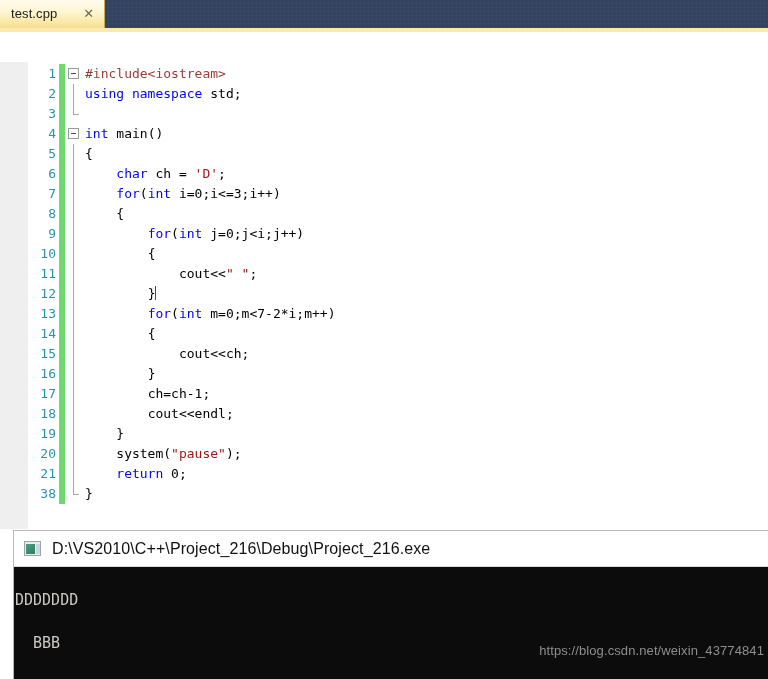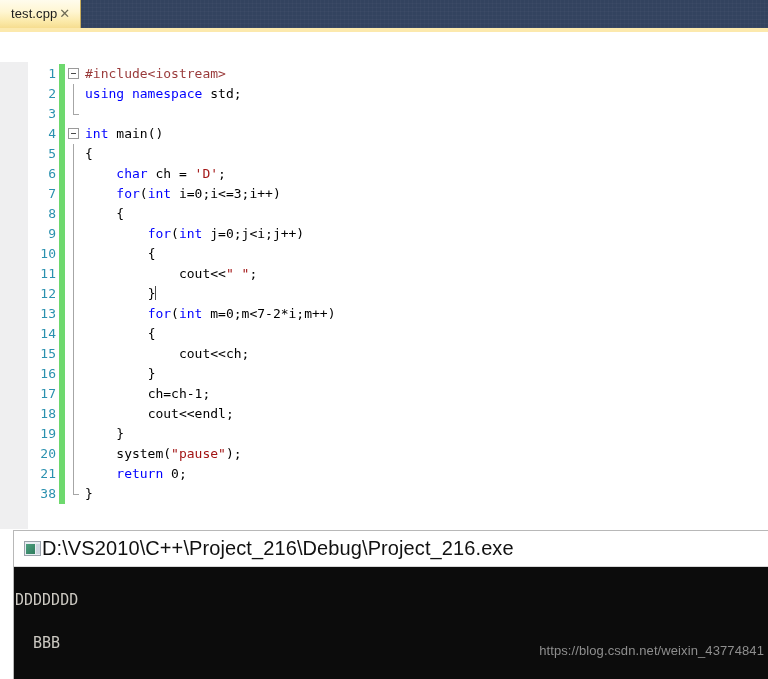--- a/index.html
+++ b/index.html
@@ -33,21 +33,21 @@
       #33435f;
   }
   .tab {
     position: absolute;
     left: 0; top: 0;
     height: 28px;
     box-sizing: border-box;
     padding: 0 10px 0 11px;
     display: flex;
     align-items: center;
-    gap: 2px;
+    gap: 26px;
     background: linear-gradient(to bottom, #fffced 0%, #fff6d2 42%, #fbe9a8 78%, #f6dd90 100%);
     border-right: 1px solid #c9ad5d;
     cursor: default;
   }
   .tab-title {
     font-size: 13px;
     color: #1d1d1d;
     letter-spacing: 0.1px;
     line-height: 28px;
   }
@@ -220,23 +220,23 @@
     background: linear-gradient(to bottom right, #4d9f7f, #2f7d5e);
   }
   .console-icon::after {
     content: "";
     position: absolute;
     left: 11px; top: 2px;
     width: 4px; height: 10px;
     background: #cdd6e0;
   }
   .console-path {
-    font-size: 20px;
+    font-size: 16px;
     color: #111;
-    margin-left: 1px;
+    margin-left: 11px;
     font-family: "Liberation Sans", sans-serif;
     letter-spacing: 0.1px;
   }
   .console-body {
     position: absolute;
     left: 0; top: 36px;
     width: 754px; height: 112px;
     background: #0c0c0c;
     overflow: hidden;
   }

